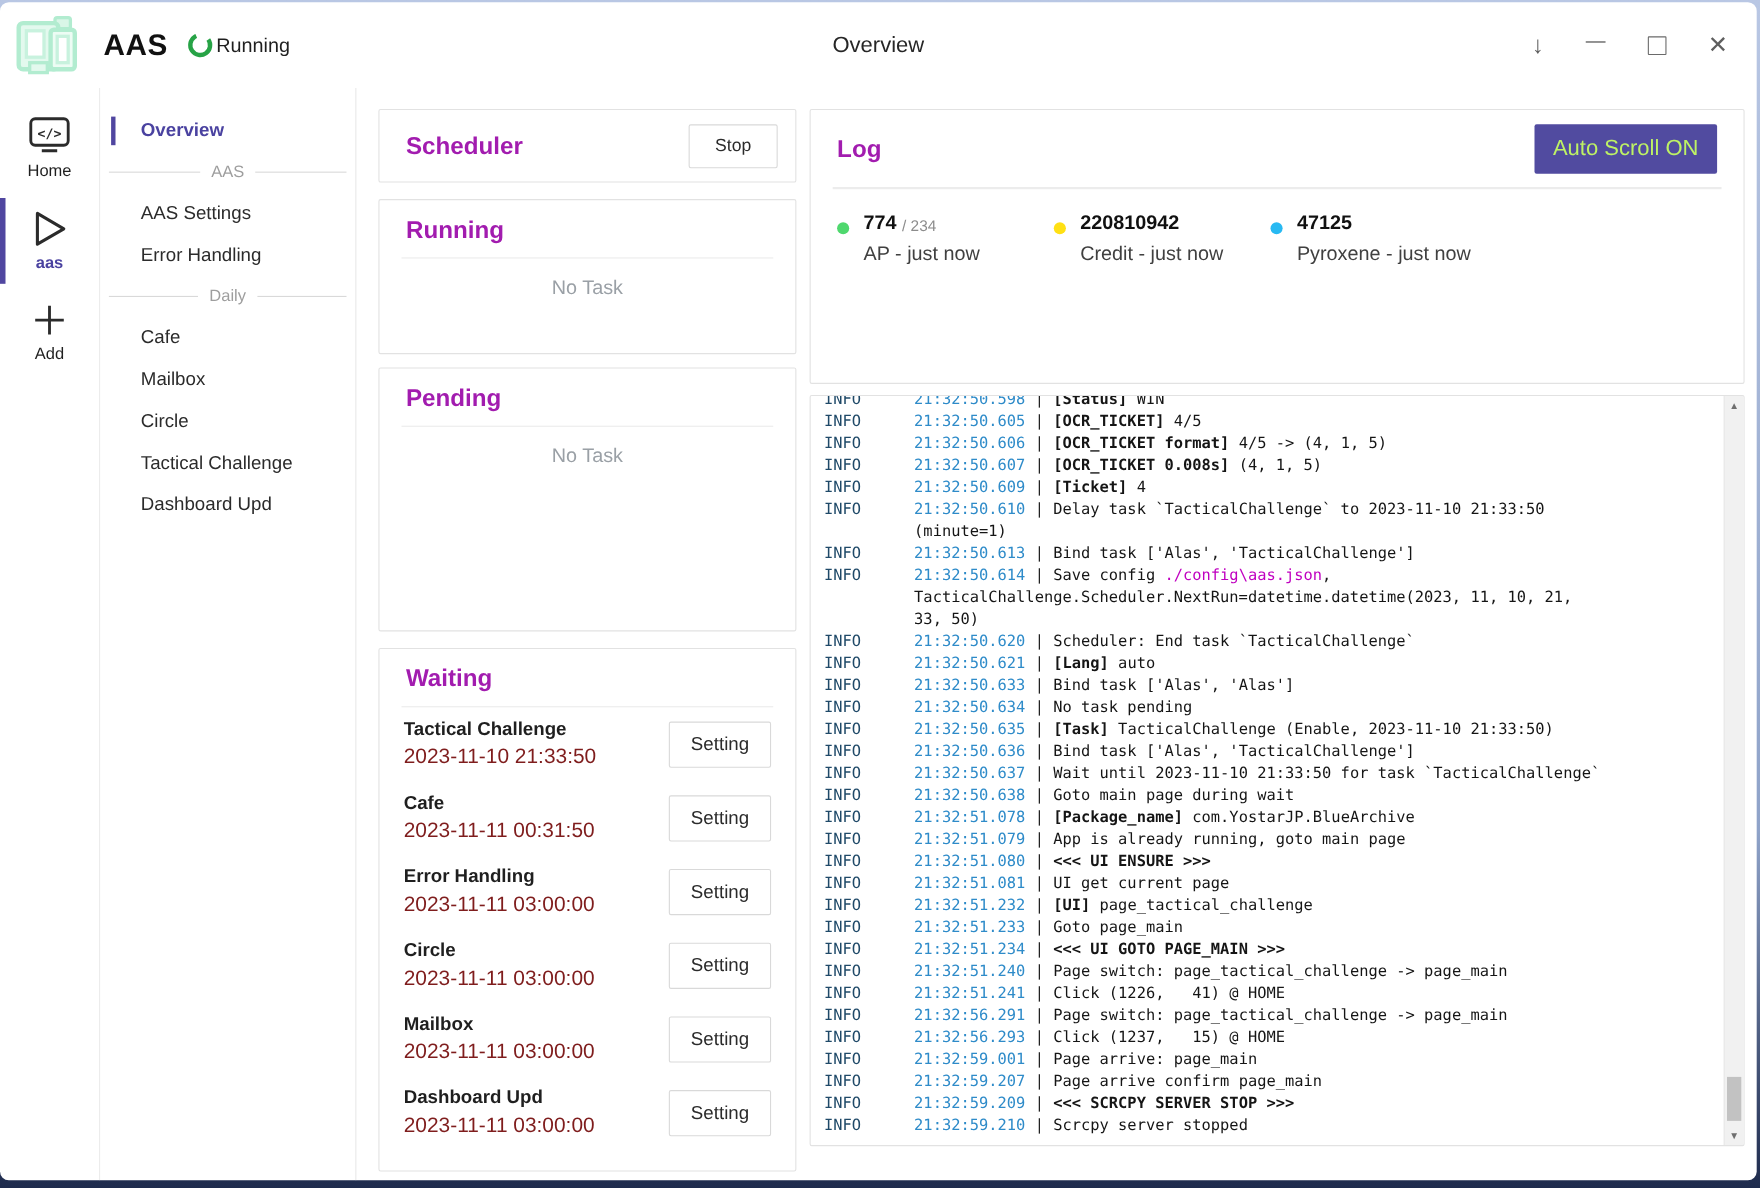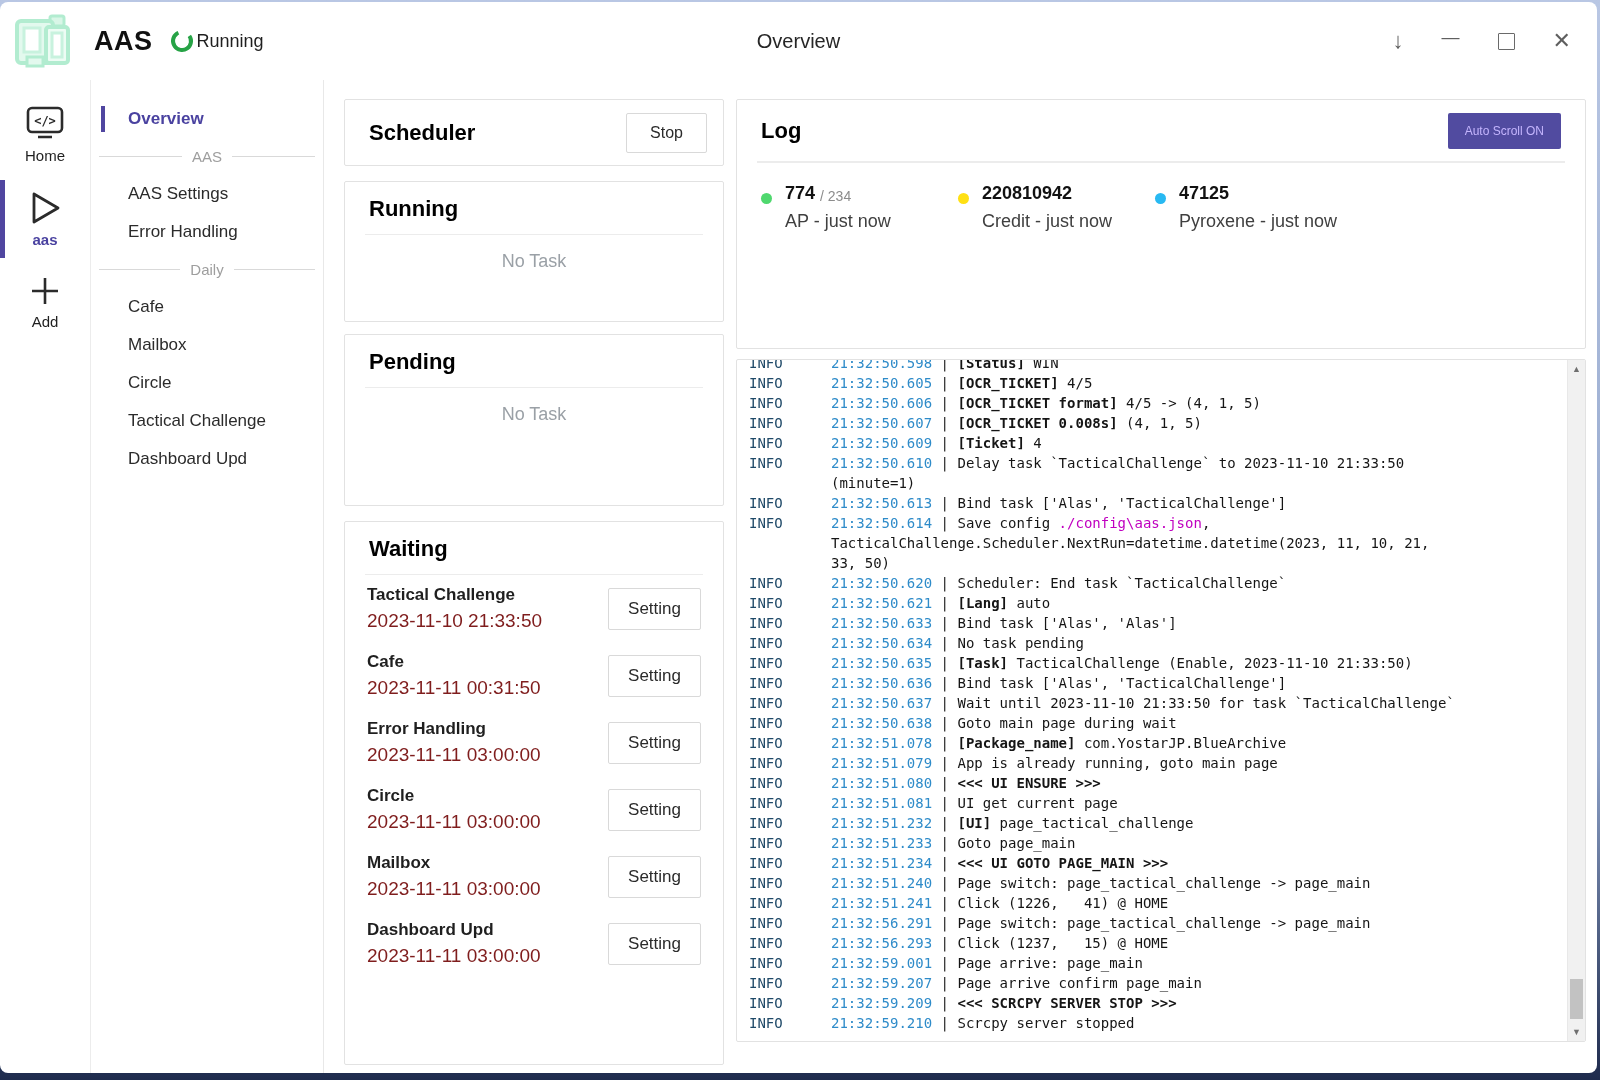--- a/index.html
+++ b/index.html
@@ -33,39 +33,39 @@
   .nav-item.active{color:#4a42a0;font-weight:700;}
   .nav-item.active::before{content:"";position:absolute;left:10px;top:6px;bottom:6px;width:4px;background:#5046a0;}
   .nav-divider{display:flex;align-items:center;padding:10px 8px;}
   .nav-line{flex:1;height:1px;background:#d9d9d9;}
   .nav-divider-label{font-size:15px;color:#9e9e9e;margin:0 10px;}
   
   .content{flex:1;display:flex;gap:12px;padding:19px 11px 8px 20px;min-width:0;}
   .col-left{width:380px;flex:none;display:flex;flex-direction:column;}
   .col-right{flex:1;display:flex;flex-direction:column;min-width:0;}
   .card{background:#fff;border:1px solid #e2e2e2;border-radius:2px;box-sizing:border-box;}
-  .card-title{font-size:22px;font-weight:600;color:#000000;}
+  .card-title{font-size:22px;font-weight:600;color:#a21caf;}
   .btn{background:#fff;border:1px solid #d9d9d9;border-radius:2px;color:#2b2b2b;
     font-family:inherit;cursor:pointer;}
   .card-scheduler{height:67px;display:flex;align-items:center;justify-content:space-between;padding:0 16px 0 24px;}
   .stop-btn{padding:10px 23px;font-size:16px;}
   .card-running{height:141px;margin-top:15px;padding:0 20px;}
-  .card-pending{height:172px;margin-top:12px;padding:0 20px;}
+  .card-pending{height:240px;margin-top:12px;padding:0 20px;}
   .card-waiting{flex:1;margin-top:15px;margin-bottom:0;padding:0 20px;overflow:hidden;}
   .card-head{padding:14px 4px 12px;border-bottom:1px solid #ececec;}
   .no-task{text-align:center;color:#9aa0a6;font-size:18px;padding-top:16px;}
   .wait-item{display:flex;align-items:center;justify-content:space-between;padding:10px 2px;}
   .wait-name{font-size:17px;font-weight:700;color:#1f1f1f;}
   .wait-time{font-size:19px;color:#7f1d1d;margin-top:5px;}
   .setting-btn{padding:10px 19px;font-size:17px;flex:none;}
   
   .card-loghead{height:250px;padding:0 20px;}
   .loghead-row{display:flex;align-items:center;justify-content:space-between;
     padding:13px 4px 12px;border-bottom:2px solid #ececec;}
-  .autoscroll-btn{background:#514ba0;border:none;color:#c4b5fd;font-size:12px;
+  .autoscroll-btn{background:#514ba0;border:none;color:#bef264;font-size:20px;
     padding:11px 17px;border-radius:2px;cursor:pointer;font-family:inherit;}
   .stats{display:flex;padding:20px 4px 0;}
   .stat{width:197px;}
   .stat-row{display:flex;align-items:flex-end;}
   .dot{width:11px;height:11px;border-radius:50%;flex:none;margin-right:13px;}
   .stat-value{font-size:18px;font-weight:700;color:#111;}
   .stat-suffix{font-size:14px;color:#8c8c8c;margin-left:5px;}
   .stat-label{font-size:18px;color:#404040;margin:7px 0 0 24px;}
   .card-logview{flex:1;margin-top:10px;margin-bottom:23px;position:relative;overflow:hidden;
     padding:0 30px 12px 12px;}

